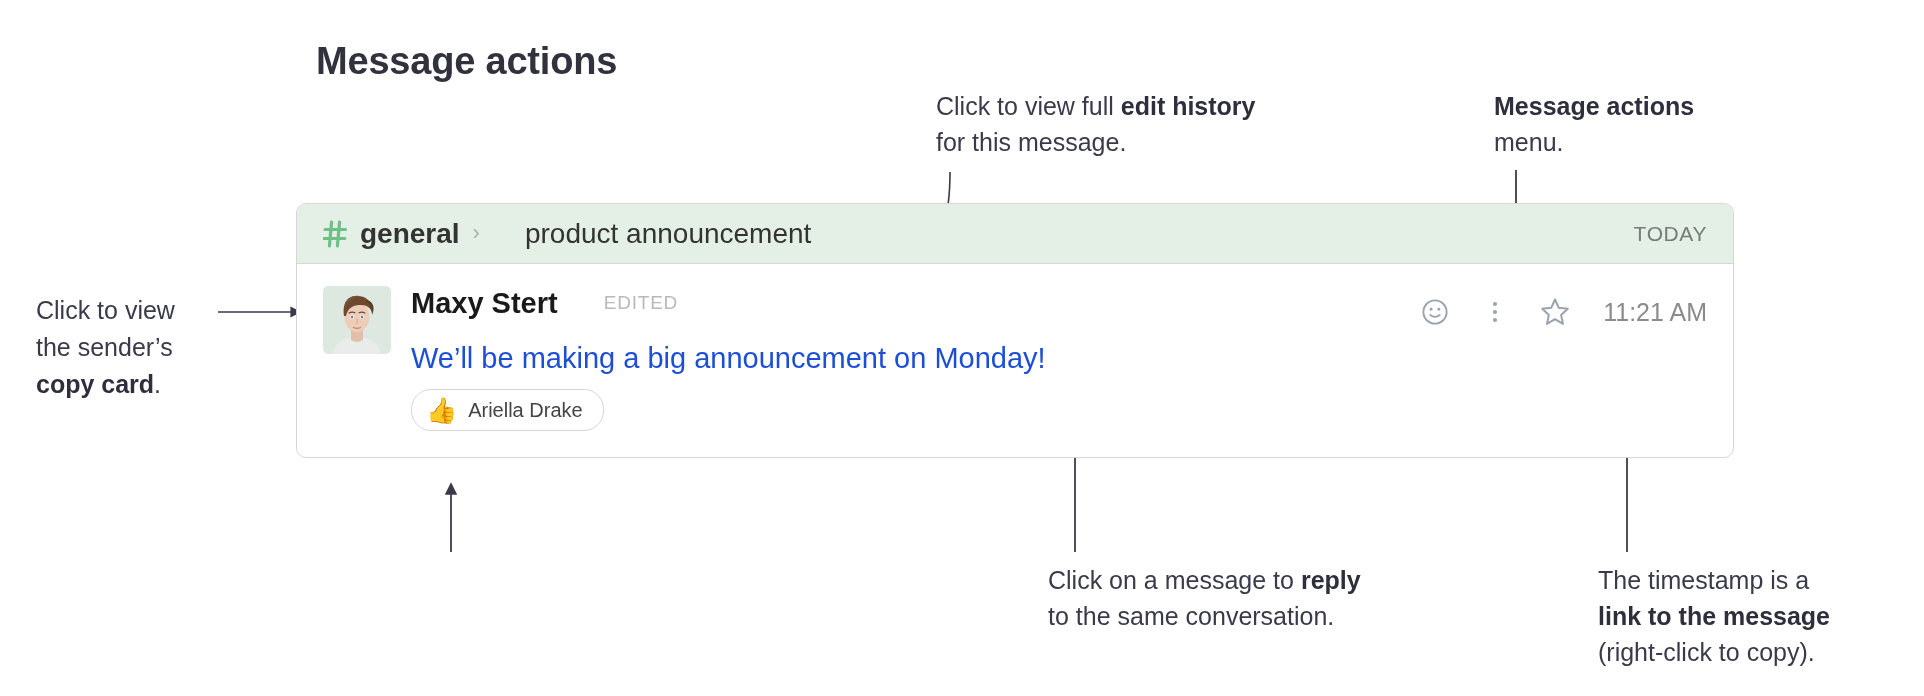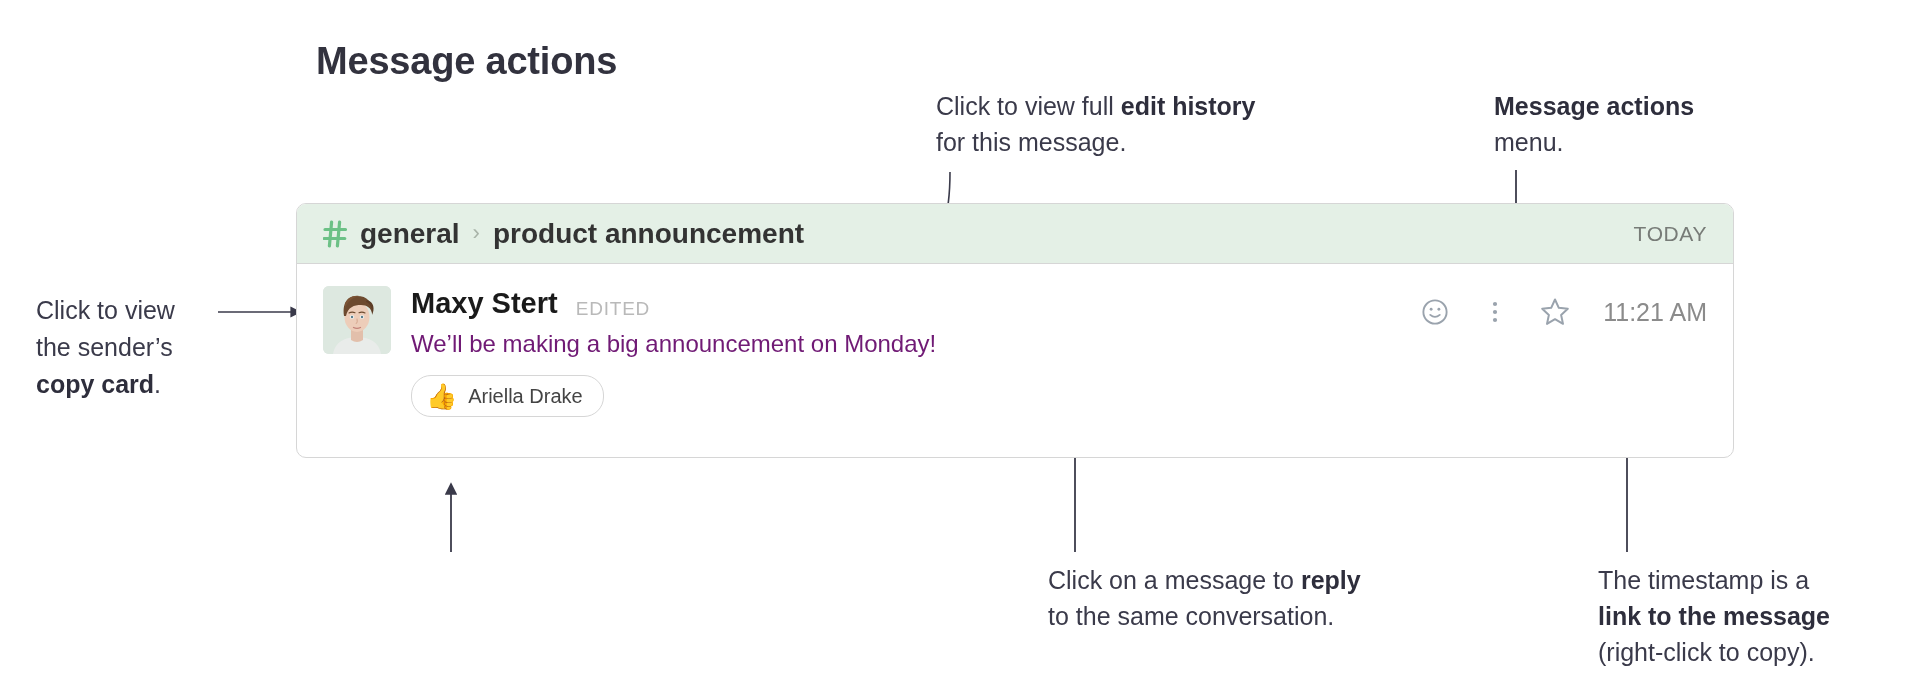--- a/index.html
+++ b/index.html
@@ -95,23 +95,24 @@
     margin: 0 13px;
     color: #a8b3a8;
     font-size: 22px;
     line-height: 1;
     font-weight: 400;
     position: relative;
     top: -1px;
   }
   #topic-name {
     font-size: 28px;
-    font-weight: 700;
+    font-weight: 400;
     color: #333333;
     white-space: nowrap;
+    margin-left: 32px;
   }
   #today-label {
     margin-left: auto;
     font-size: 21px;
     letter-spacing: 0.6px;
     color: #777b77;
     white-space: nowrap;
     font-weight: 400;
   }
 
@@ -131,40 +132,41 @@
   }
   #avatar svg { display: block; width: 68px; height: 68px; }
 
   #message-body {
     margin-left: 20px;
     flex: 1 1 auto;
     min-width: 0;
   }
   #message-header-line {
     display: flex;
-    align-items: flex-end;
+    align-items: center;
     height: 34px;
+    gap: 28px;
   }
   #sender-name {
     font-size: 29px;
     font-weight: 700;
     color: #1a1a1a;
     white-space: nowrap;
   }
   #edited-badge {
     margin-left: 18px;
     font-size: 19px;
     letter-spacing: 0.8px;
     color: #b9b9b9;
     white-space: nowrap;
   }
   #message-text {
-    margin-top: 5px;
-    font-size: 24px;
-    color: #701a75;
+    margin-top: 19px;
+    font-size: 29px;
+    color: #1d4ed8;
     line-height: 38px;
     white-space: nowrap;
   }
   #reaction-row {
     margin-top: 12px;
     display: flex;
   }
   #reaction-pill {
     display: inline-flex;
     align-items: center;

